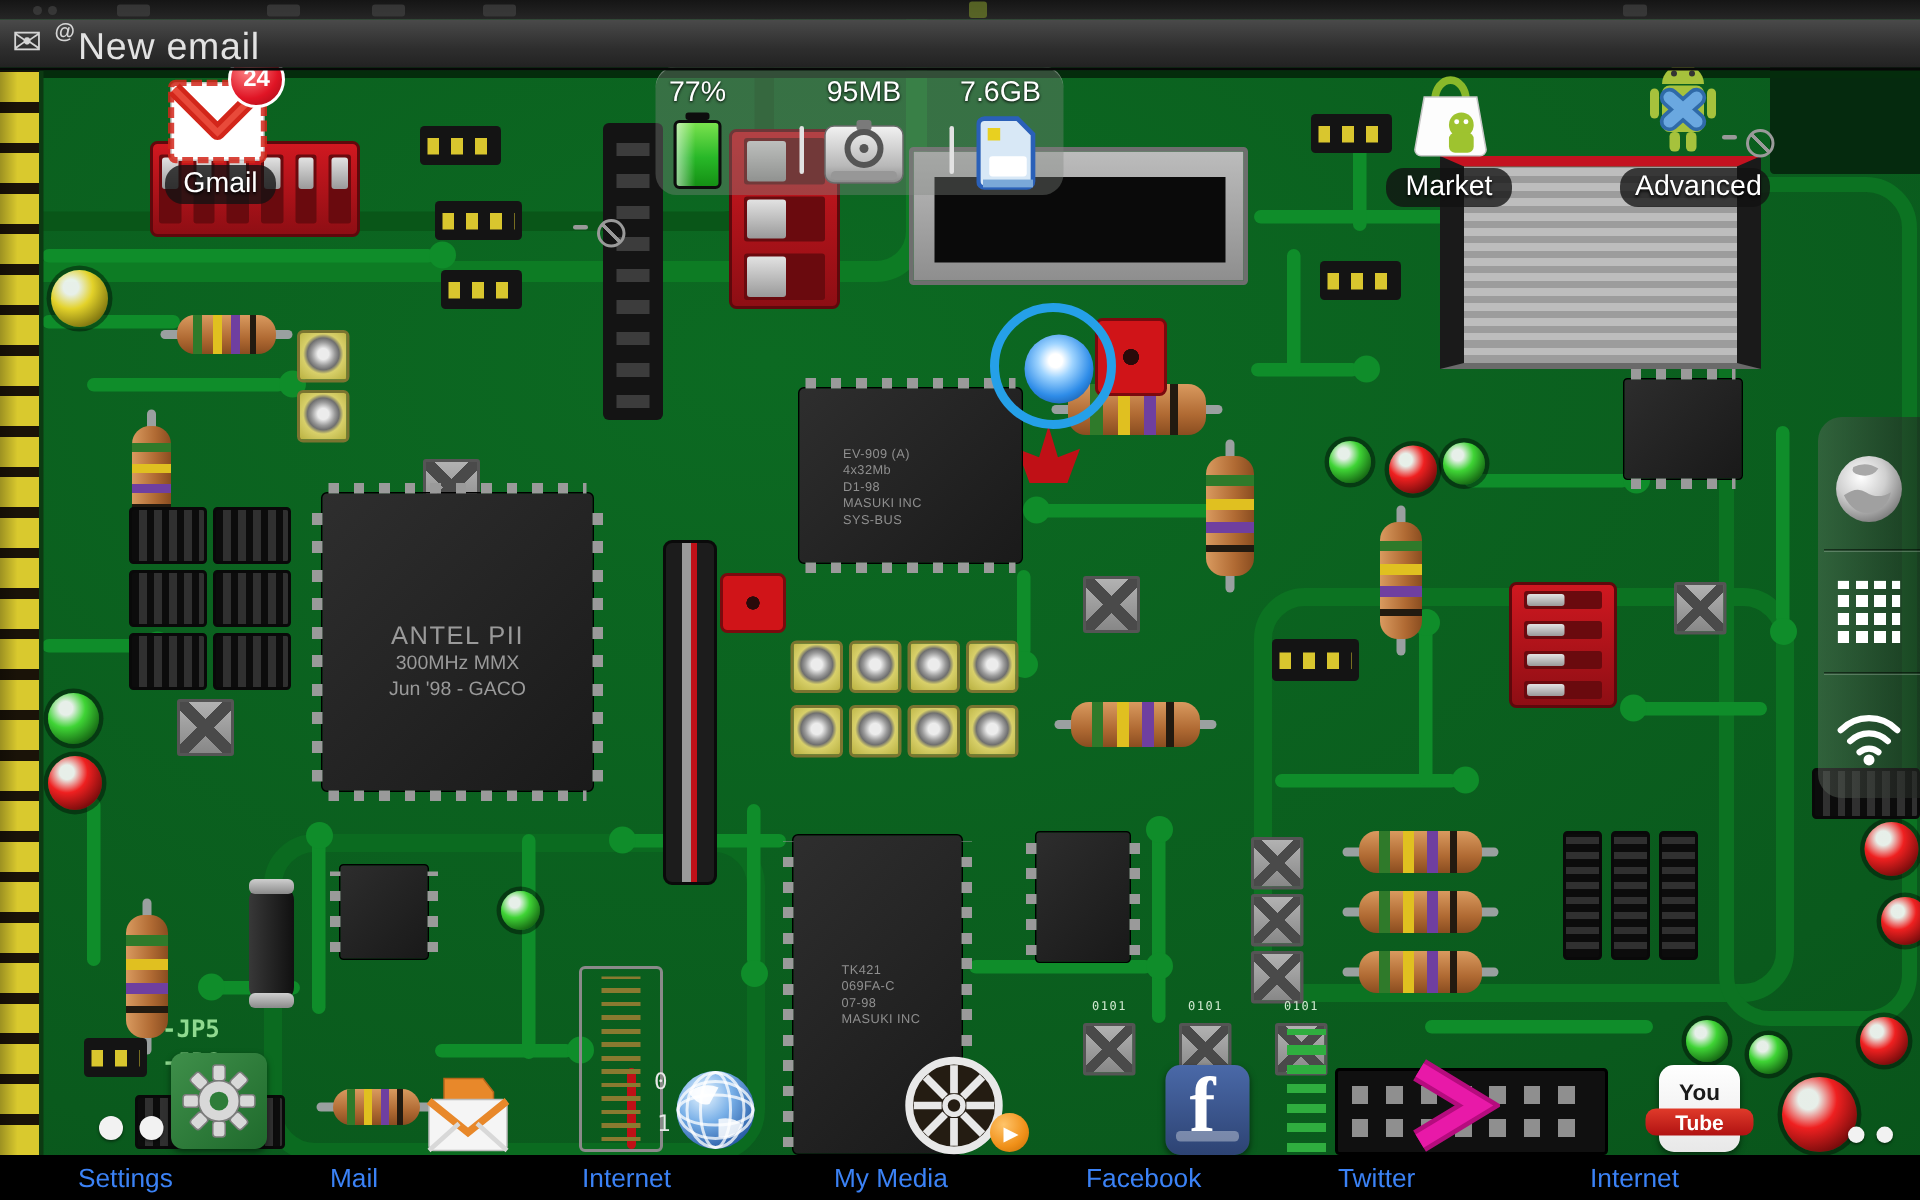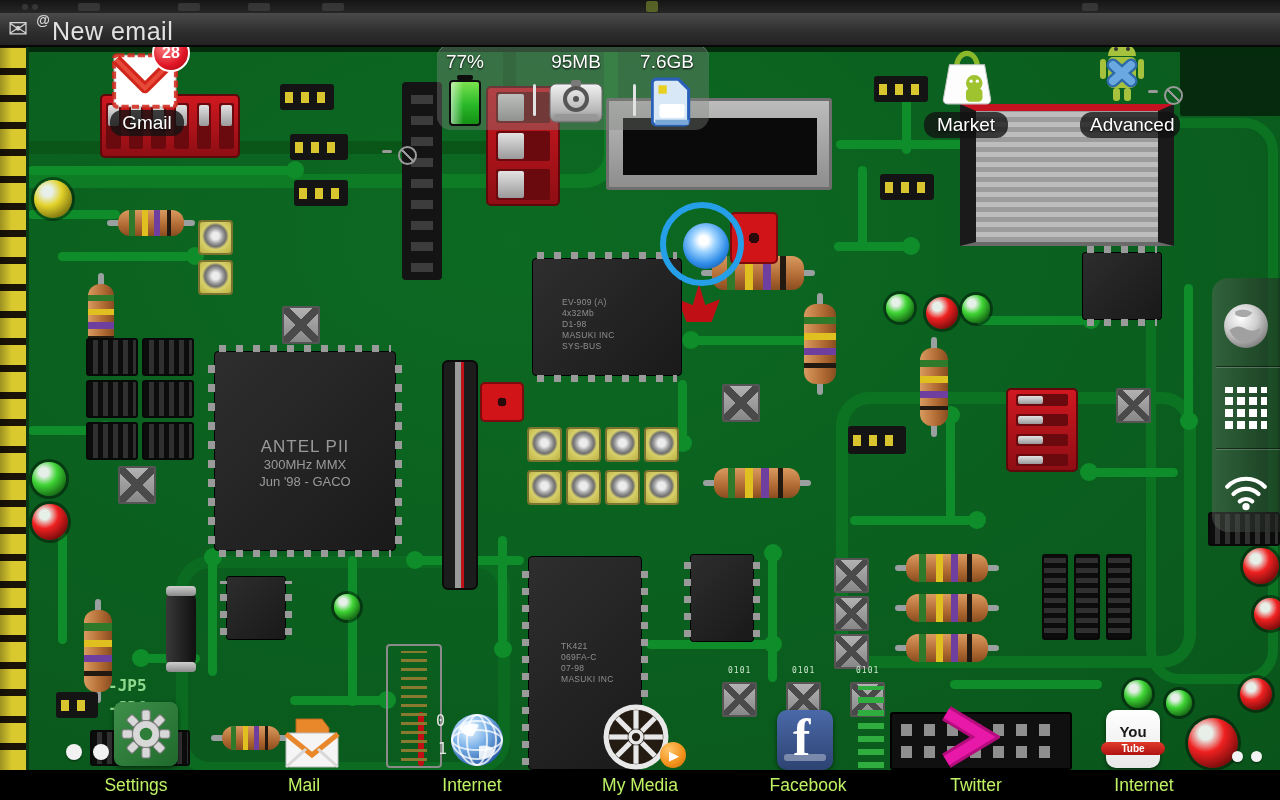--- a/index.html
+++ b/index.html
@@ -66,21 +66,21 @@
   .topstrip{position:absolute;left:0;top:0;width:1280px;height:13px;z-index:8;background:linear-gradient(180deg,#151515,#262626);}
   .topstrip .g{position:absolute;background:#3f3f3f;border-radius:2px;opacity:.75;}
   .notifbar{position:absolute;left:0;top:13px;width:1280px;height:34px;z-index:8;overflow:hidden;
     background:linear-gradient(180deg,#4a4a4a,#2e2e2e 60%,#222);border-bottom:2px solid #070707;box-sizing:border-box;}
   .envwrap{position:absolute;left:8px;top:2px;width:40px;height:30px;color:#d5d5d5;}
   .envwrap .env{font-size:24px;line-height:28px;}
   .envwrap .at{position:absolute;right:-2px;top:-3px;font-size:14px;font-weight:bold;}
   .notiftext{position:absolute;left:52px;top:4px;font-size:25px;color:#e2e2e2;letter-spacing:.5px;}
   .dockbar{position:absolute;left:0;bottom:0;width:1280px;height:30px;background:#000;z-index:9;
     display:flex;padding:0 52px;box-sizing:border-box;align-items:center;}
-  .dockslot{flex:1;text-align:center;color:#bef264;font-size:17.5px;text-shadow:0 1px 2px #000;}
+  .dockslot{flex:1;color:#3b82f6;font-size:17.5px;text-shadow:0 1px 2px #000;}
 
   
   .golded{position:absolute;left:0;top:47px;width:26px;height:723px;z-index:2;
     background-image:linear-gradient(90deg,rgba(0,0,0,.28),transparent 45%),repeating-linear-gradient(0deg,#d9c92e 0 20px,#1a1308 20px 27px);
     border-right:3px solid #0c3a12;}
   .boardedge{position:absolute;left:0;top:47px;width:1280px;height:5px;background:#042c0c;z-index:1;}
 
   .bigchip{position:absolute;background:linear-gradient(135deg,#2e2e2e,#1a1a1a);border:1px solid #000;border-radius:4px;z-index:2;box-sizing:border-box;color:#9a9a9a;}
   .cputxt{position:absolute;left:0;right:0;top:84px;text-align:center;line-height:1.25;}
   .cputxt .l1{font-size:17px;letter-spacing:1px;}
@@ -130,21 +130,21 @@
   .dockicon{position:absolute;z-index:4;}
   .settile{width:64px;height:64px;border-radius:8px;background:linear-gradient(135deg,#3f8f4a,#1f6a2c);
     display:flex;align-items:center;justify-content:center;box-shadow:0 2px 4px rgba(0,0,0,.5);}
   .fbtile{width:56px;height:60px;border-radius:10px;background:linear-gradient(180deg,#4a69a8,#2d4373);
     position:relative;overflow:hidden;box-shadow:0 2px 4px rgba(0,0,0,.5);}
   .fbtile .f{position:absolute;left:16px;top:-2px;color:#fff;font-size:52px;font-weight:bold;font-family:"Liberation Serif",serif;}
   .fbtile .bar{position:absolute;left:7px;right:7px;bottom:9px;height:7px;background:rgba(255,255,255,.35);border-radius:3px;}
   .yttile{width:54px;height:58px;border-radius:10px;background:linear-gradient(180deg,#ffffff,#e8e8e8);
     display:flex;flex-direction:column;align-items:center;justify-content:center;box-shadow:0 2px 4px rgba(0,0,0,.5);}
   .yttile .you{color:#1a1a1a;font-weight:bold;font-size:15px;line-height:16px;}
-  .yttile .tube{margin-top:2px;background:linear-gradient(180deg,#e03a2a,#b01212);color:#fff;font-weight:bold;font-size:10px;
+  .yttile .tube{margin-top:2px;background:linear-gradient(180deg,#e03a2a,#b01212);color:#fff;font-weight:bold;font-size:14px;
     padding:1px 20px;border-radius:7px;}
   .reelbadge{position:absolute;left:57px;top:38px;width:26px;height:26px;border-radius:50%;
     background:radial-gradient(circle at 35% 30%,#ffc46a,#f09018 60%,#c06a08);display:flex;align-items:center;justify-content:center;}
   .reelbadge span{color:#fff;font-size:13px;line-height:13px;margin-left:2px;}
 
   .dot{position:absolute;border-radius:50%;background:#f2f2f2;z-index:4;box-shadow:0 1px 2px rgba(0,0,0,.5);}
 </style>
 </head>
 <body>
 
@@ -343,21 +343,21 @@
   </div>
 
   <div class="notifbar">
     <div class="envwrap">
       <span class="env">✉</span>
       <span class="at">@</span>
     </div>
     <div class="notiftext">New email</div>
   </div>
 
-  <div class="bigchip ptb" style="left:214px;top:351px;width:182px;height:200px">
+  <div class="bigchip ptb" style="left:214px;top:328px;width:182px;height:200px">
     <div class="pstrip" style="left:-7px"></div>
       <div class="pstrip" style="right:-7px"></div>
     <div class="cputxt">
       <div class="l1">ANTEL PII</div>
       <div class="l2">300MHz MMX</div>
       <div class="l3">Jun '98 - GACO</div>
     </div>
   </div>
   <div class="bigchip ptb" style="left:532px;top:258px;width:150px;height:118px">
     <div class="smalltxt" style="left:29px;top:38px">
@@ -420,21 +420,21 @@
   </div>
 
   <div class="appicon" style="left:112px;top:50px">
     <svg width="66" height="62" viewBox="0 0 64 58">
       <rect x="2" y="4" width="60" height="50" rx="3" fill="#fff" stroke="#c8c8c8"></rect>
       <rect x="2" y="4" width="60" height="50" rx="3" fill="none" stroke="#d2261a" stroke-width="4" stroke-dasharray="7 3" opacity=".85"></rect>
       <path d="M4,8 L32,36 L60,8" fill="none" stroke="#d2261a" stroke-width="10" stroke-linejoin="round"></path>
       <path d="M4,8 L32,36 L60,8" fill="none" stroke="#e84a3a" stroke-width="4"></path>
     </svg>
   </div>
-  <div class="badge" style="left:152px;top:34px;width:38px;height:38px">28</div>
+  <div class="badge" style="left:152px;top:34px;width:38px;height:38px">24</div>
   <div class="pill" style="left:110px;top:110px;width:74px">Gmail</div>
 
   <div class="appicon" style="left:936px;top:42px">
     <svg width="62" height="66" viewBox="0 0 60 64">
       <path d="M20,24 a10,13 0 0 1 20,0" stroke="#8ab82a" stroke-width="5" fill="none"></path>
       <path d="M13,22 h34 l6,34 a4,4 0 0 1 -4,4 h-38 a4,4 0 0 1 -4,-4 z" fill="#fdfdfd" stroke="#c8c8c8"></path>
       <circle cx="37" cy="40" r="8" fill="#9ec32f"></circle>
       <circle cx="34" cy="38" r="1.6" fill="#fff"></circle>
         <circle cx="40" cy="38" r="1.6" fill="#fff"></circle>
       <rect x="29" y="45" width="16" height="13" rx="4" fill="#9ec32f"></rect>

